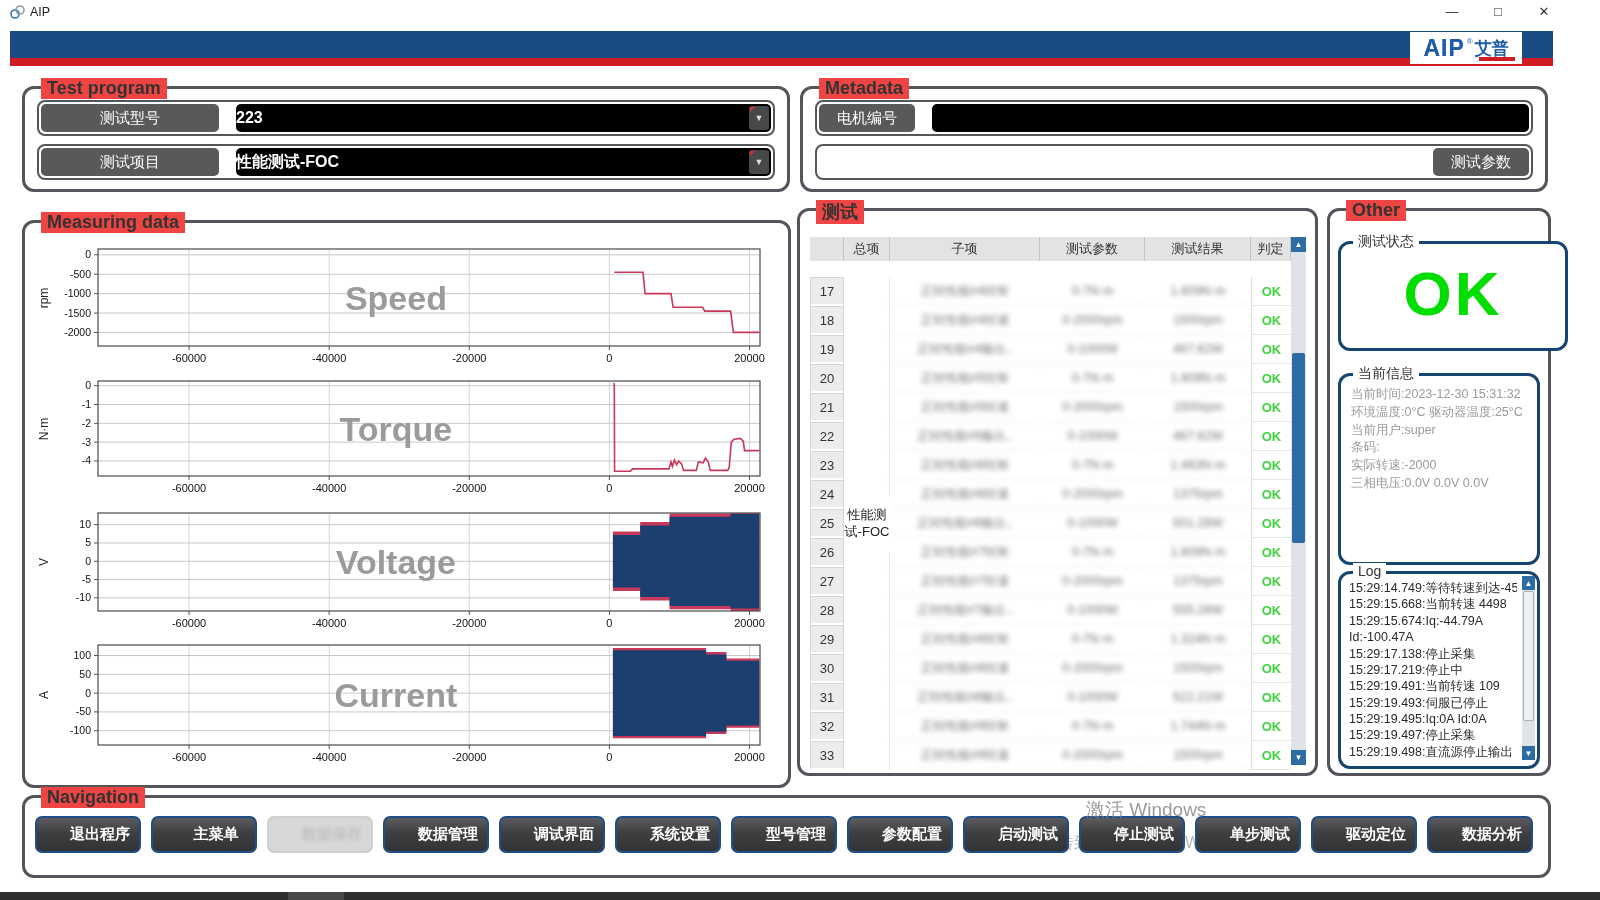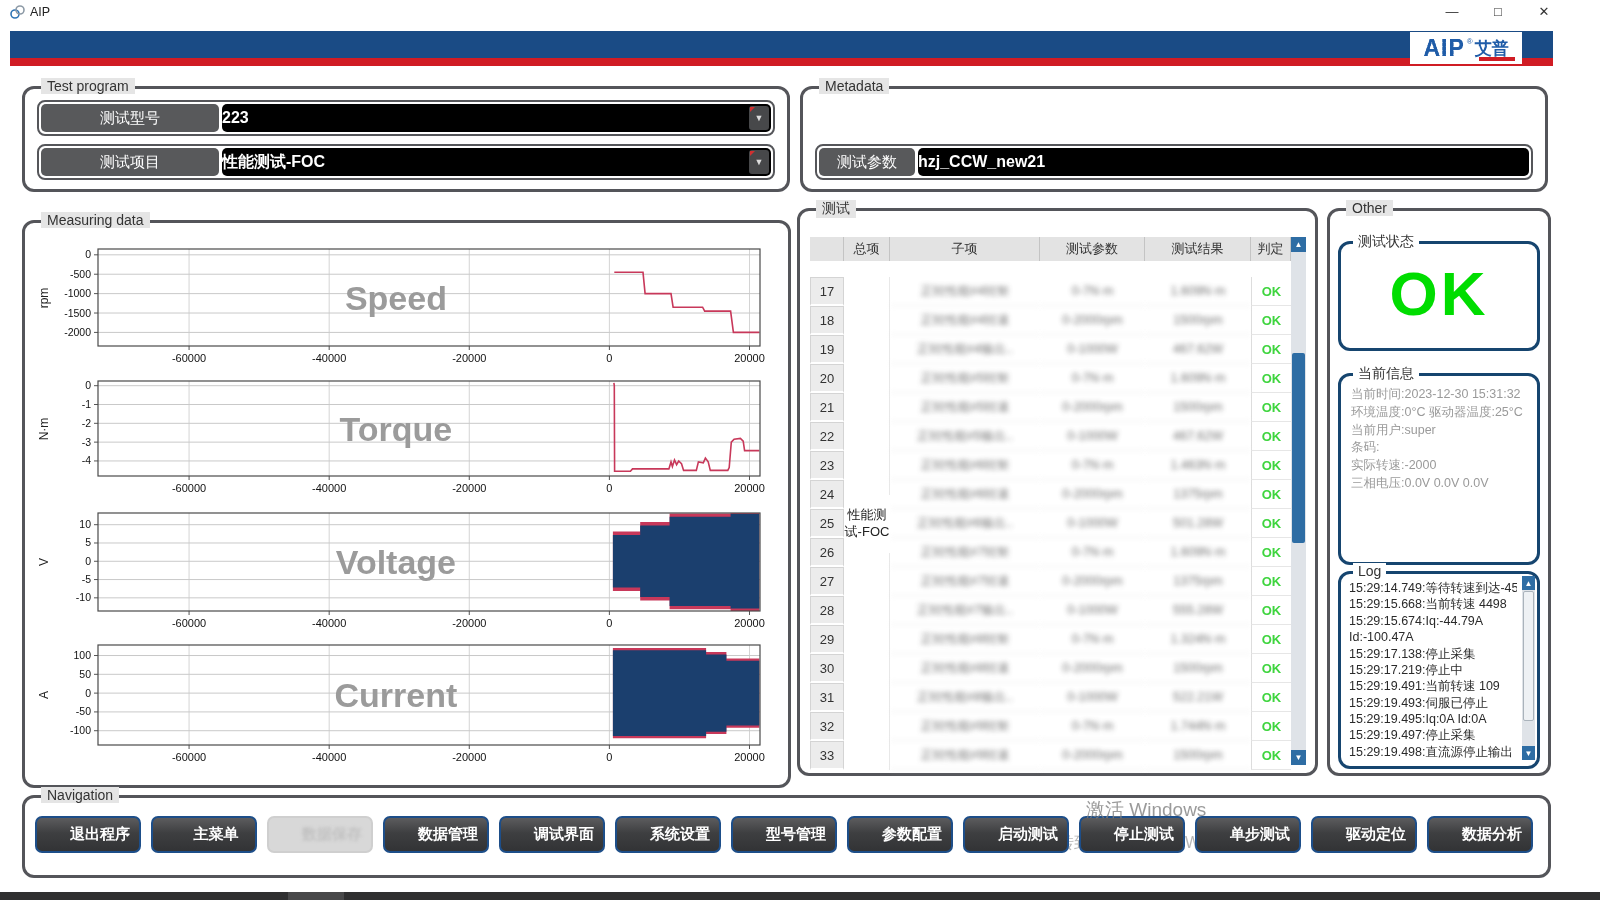--- a/index.html
+++ b/index.html
@@ -18,25 +18,25 @@
   .logo{position:absolute;left:1410px;top:32px;width:112px;height:32px;background:#fff;
         display:flex;align-items:center;justify-content:center;gap:2px;}
   .logo-aip{color:#1f5ca8;font-weight:bold;font-size:23px;letter-spacing:1px;
             background:repeating-linear-gradient(#1f5ca8 0 3px,#fff 3px 4px);
             -webkit-background-clip:text;background-clip:text;}
   .logo-reg{color:#1f5ca8;font-size:8px;vertical-align:top;position:relative;top:-7px;}
   .logo-cn{color:#1f5ca8;font-weight:bold;font-size:17px;position:relative;}
   .logo-bar{position:absolute;right:7px;bottom:3px;width:36px;height:4px;background:#d01c24;}
   
   .group{position:absolute;border:3px solid #54555a;border-radius:12px;background:transparent;}
-  .group-label{position:absolute;top:-11px;left:16px;background:#e5e5e5;padding:0 6px;
-               font-size:14px;color:#333;}
+  .group-label{position:absolute;top:-11px;left:16px;background:#ef4444;padding:0 6px;
+               font-size:18px;color:#333;font-weight:bold;}
   
   .frow{position:absolute;left:12px;right:12px;height:36px;border:2px solid #55565a;border-radius:8px;
-        background:#fff;display:flex;padding:2px;gap:3px;box-sizing:border-box;justify-content:flex-end;}
+        background:#fff;display:flex;padding:2px;gap:17px;box-sizing:border-box;justify-content:flex-end;}
   .flabel{background:#58595b;border-radius:5px;color:#fff;font-size:15px;display:flex;
           align-items:center;justify-content:center;flex:0 0 auto;}
   .fvalue{flex:1;background:#000000;border-radius:5px;color:#fff;font-size:16px;font-weight:bold;
           display:flex;align-items:center;position:relative;}
   .combo-arrow{position:absolute;right:2px;top:2px;bottom:2px;width:20px;background:#47484a;
                border-radius:3px;display:flex;align-items:center;justify-content:center;
                font-size:9px;color:#ddd;}
   .combo-arrow::before{content:"";position:absolute;left:1px;top:1px;border-top:5px solid #d03030;
                border-right:5px solid transparent;}
   
@@ -131,25 +131,28 @@
       <div class="flabel" style="width:178px;">测试项目</div>
       <div class="fvalue">
         <span>性能测试-FOC</span>
         <span class="combo-arrow">▼</span>
       </div>
     </div>
   </div>
 
   <div class="group" style="left:800px;top:86px;width:742px;height:100px;">
     <span class="group-label">Metadata</span>
+    <div class="frow" style="top:11px;">
+      <div class="flabel" style="width:96px;">电机编号</div>
+      <div class="fvalue">
+        <span></span>
+      </div>
+    </div>
     <div class="frow" style="top:55px;">
       <div class="flabel" style="width:96px;">测试参数</div>
-      <div class="fvalue">
-        <span>hzj_CCW_new21</span>
-      </div>
     </div>
   </div>
 
   <div class="group" style="left:22px;top:220px;width:763px;height:562px;">
     <span class="group-label">Measuring data</span>
     <div id="charts" style="position:absolute;left:0;top:0;right:0;bottom:0;">
         <svg width="748" height="127" style="position: absolute; left: 26px; top: 24px; overflow: visible;">
           <clipPath id="clip0">
             <rect x="47" y="2" width="662" height="97"></rect>
           </clipPath>
@@ -462,21 +465,21 @@
     <div class="vscroll" style="left:491px;top:26px;width:15px;height:528px;">
       <div class="sb-arrow" style="top:0;">▲</div>
       <div class="sb-thumb" style="top:116px;height:190px;"></div>
       <div class="sb-arrow" style="bottom:0;">▼</div>
     </div>
   </div>
 
   <div class="group" style="left:1327px;top:208px;width:218px;height:562px;">
     <span class="group-label">Other</span>
 
-    <div class="subbox" style="left:8px;top:30px;width:196px;height:104px;">
+    <div class="subbox" style="left:8px;top:30px;width:196px;height:104px;padding-left:28px;">
       <span class="subbox-label">测试状态</span>
       <div class="big-ok">OK</div>
     </div>
 
     <div class="subbox" style="left:8px;top:162px;width:196px;height:186px;">
       <span class="subbox-label">当前信息</span>
       <div class="info-lines" id="info-lines">
           <div>当前时间:2023-12-30 15:31:32</div>
           <div>环境温度:0°C 驱动器温度:25°C</div>
           <div>当前用户:super</div>

